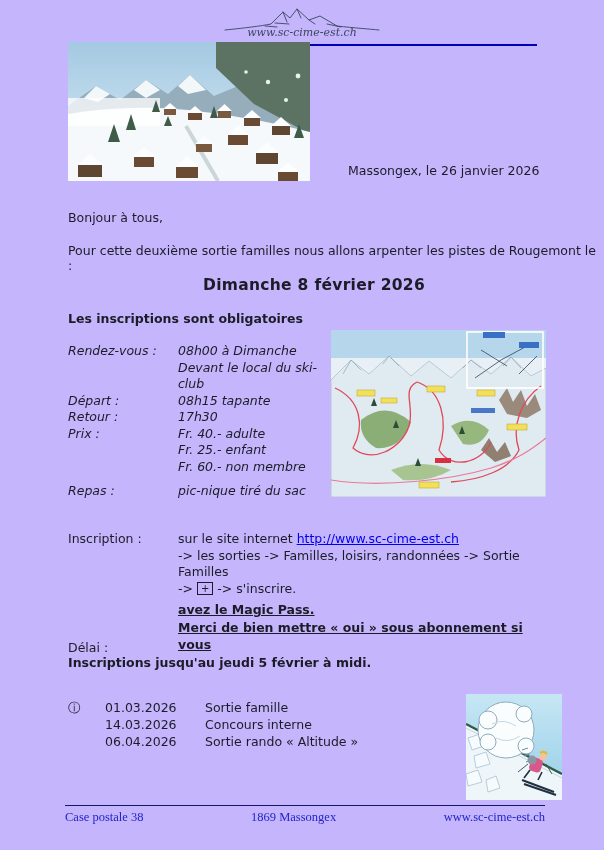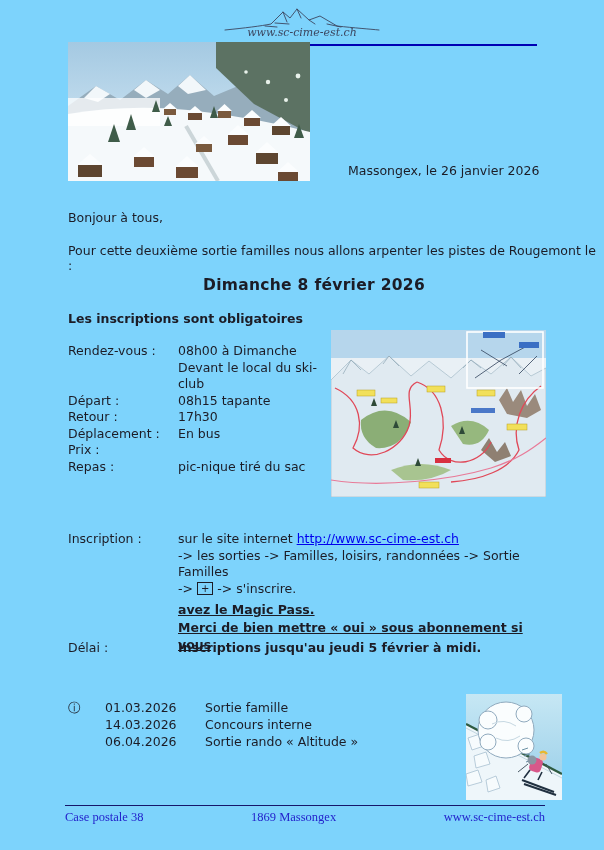--- a/index.html
+++ b/index.html
@@ -1,41 +1,41 @@
 <!DOCTYPE html>
 <html><head>
 <meta charset="utf-8">
 <style>
   html,body { margin:0; padding:0; background:#ffffff; }
   .page {
-    position:relative; width:604px; height:850px; background:#7dd3fc;
+    position:relative; width:604px; height:850px; background:#c4b5fd;
     font-family:"DejaVu Sans", sans-serif; font-size:12.5px; color:#1c1c26;
     overflow:hidden;
   }
   .abs { position:absolute; }
   .rule-top { top:44px; left:68px; width:469px; height:2px; background:#0000b4; }
   .photo { top:42px; left:68px; width:242px; height:139px; z-index:2; }
   .map { top:330px; left:331px; width:215px; height:167px; }
   .cartoon { top:694px; left:466px; width:96px; height:106px; }
   .logo { top:2px; left:217px; width:170px; height:38px; }
   .date-line { top:163px; left:348px; }
   .greeting { top:210px; left:68px;text-align:right; }
   .intro { top:243px; left:68px; }
   .title { top:276px; left:12px; width:604px; text-align:center;
            font-size:15.5px; font-weight:bold; letter-spacing:0.3px; }
   .mandatory { top:311px; left:68px; font-weight:bold; }
   .details { top:343px; left:68px; width:270px; line-height:16.5px; }
-  .detail-row { display:flex; }
-  .detail-row.gap { margin-top:0; }
+  .detail-row { display:flex;font-style:italic; }
+  .detail-row.gap { margin-top:8px; }
   .dl { width:110px; flex:none; }
   .inscr { top:531px; left:68px; width:470px; line-height:16.5px; }
   .inscr-row { display:flex; }
   .bold-note { margin-top:4px; line-height:17.5px; }
   .bold-note div { font-weight:bold; text-decoration:underline; }
-  .delai { top:640px; left:68px; display:flex; }
+  .delai { top:640px; left:68px; display:flex;flex-direction:column; }
   .delai .dv { font-weight:bold; }
   .note { top:669px; left:92px; }
   .upcoming { top:699px; left:68px; line-height:17px; }
   .up-row { display:flex; }
   .up-icon { width:37px; flex:none; }
   .up-date { width:100px; flex:none; }
   .footer-rule { top:805px; left:65px; width:480px; border-top:1.6px solid #16166a; }
   .footer { top:810px; left:65px; width:480px; display:flex; justify-content:space-between;
             font-family:"Liberation Serif", serif; font-size:12.5px; color:#2323cc; }
   .link { color:#0000ee; text-decoration:underline; }
@@ -161,27 +161,26 @@
           <div>08h15 tapante</div>
         </div>
     </div>
     <div class="detail-row">
       <div class="dl">Retour :</div>
       <div class="dv">
           <div>17h30</div>
         </div>
     </div>
     <div class="detail-row">
-      <div class="dl">Déplacement :</div>
-      <div class="dv">
-          <div>En bus</div>
-        </div>
-    </div>
-    <div class="detail-row">
       <div class="dl">Prix :</div>
+      <div class="dv">
+        <div>Fr. 40.- adulte</div>
+        <div>Fr. 25.- enfant</div>
+        <div>Fr. 60.- non membre</div>
+      </div>
     </div>
     <div class="detail-row gap">
       <div class="dl">Repas :</div>
       <div class="dv">
           <div>pic-nique tiré du sac</div>
         </div>
     </div>
   </div>
 
   <svg class="abs map" viewBox="0 0 215 167" preserveAspectRatio="none">

